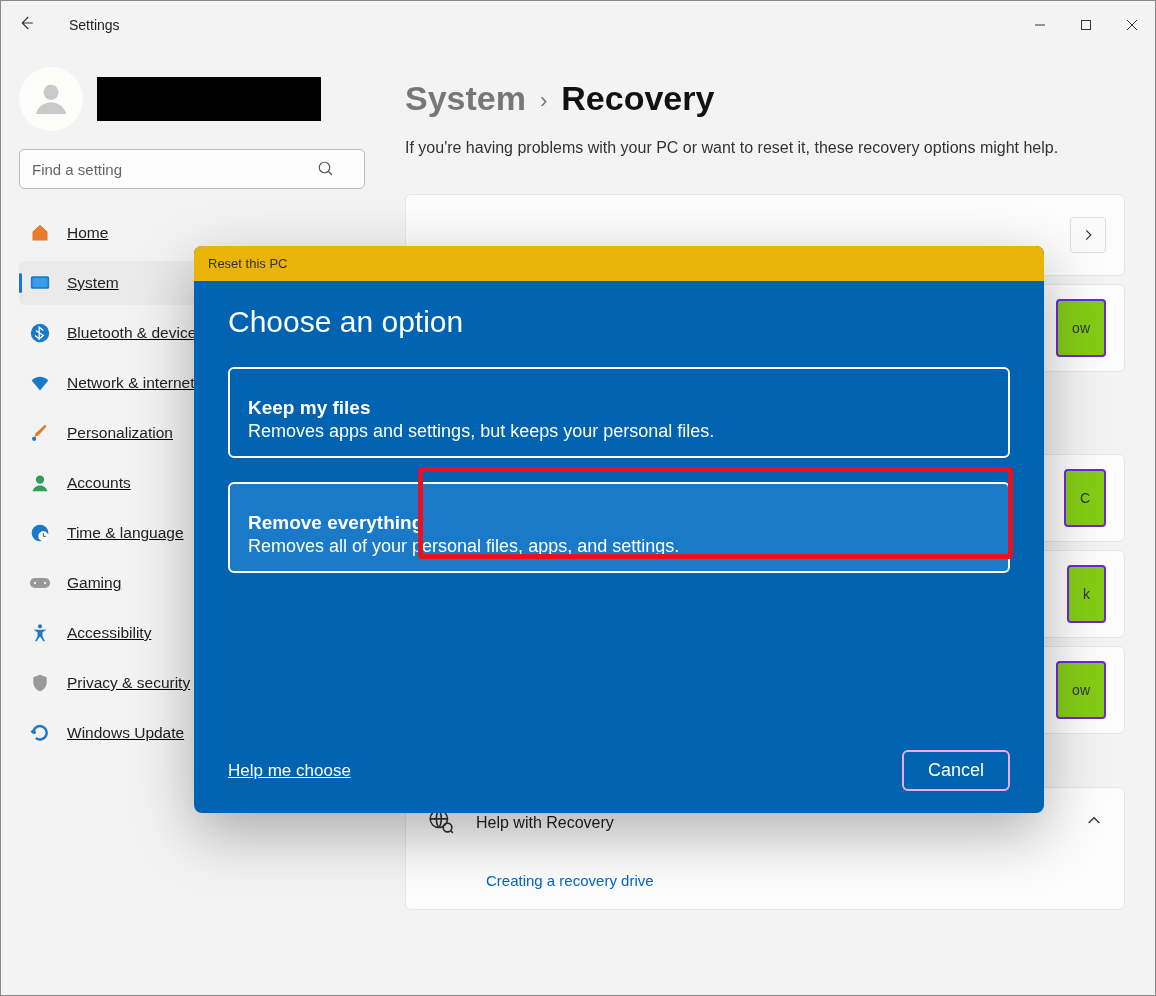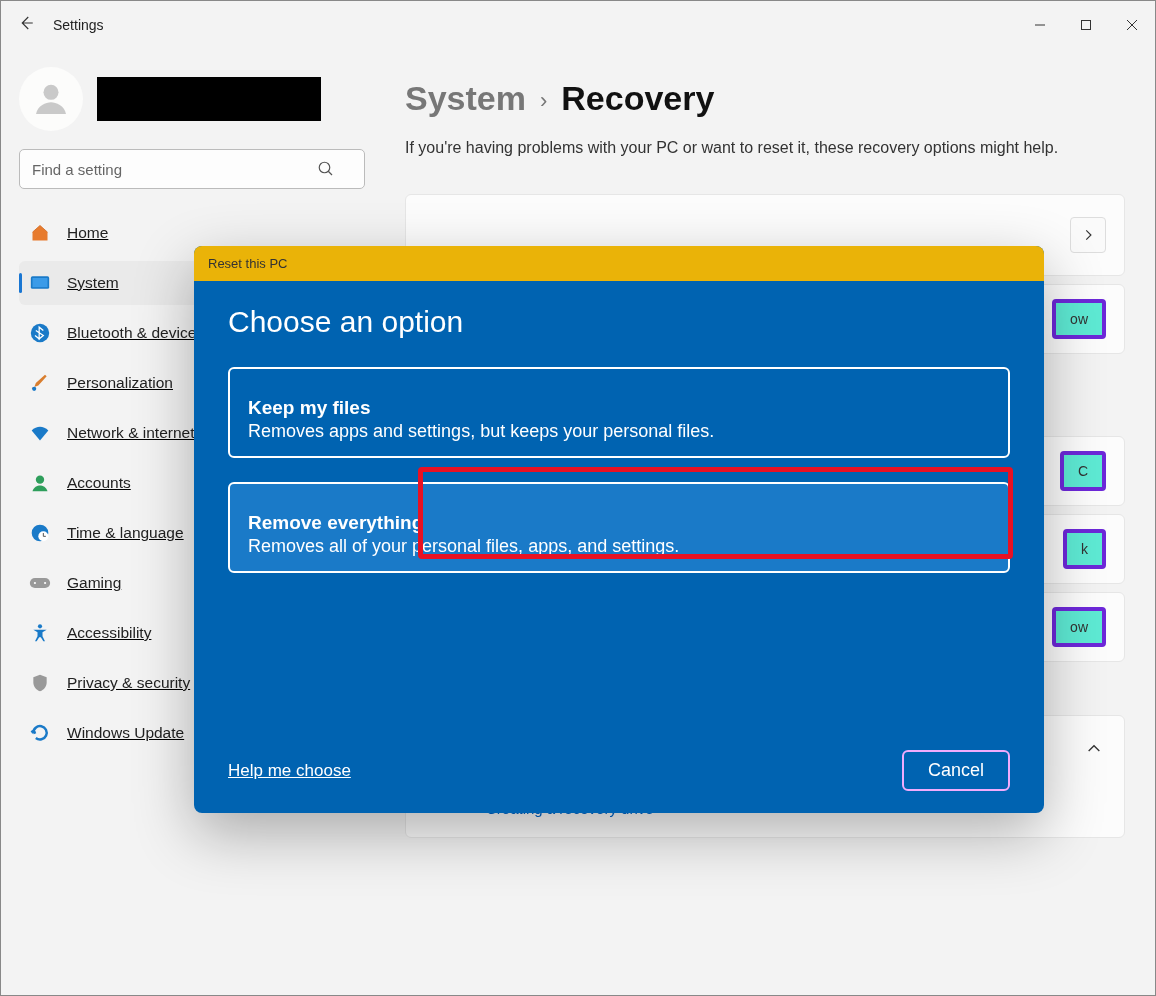--- a/index.html
+++ b/index.html
@@ -13,21 +13,21 @@
     border: 1px solid #888;
   }
   
   .titlebar {
     height: 48px;
     display: flex;
     align-items: center;
     justify-content: space-between;
     padding: 0 0 0 16px;
   }
-  .titlebar-left { display: flex; align-items: center; gap: 18px; }
+  .titlebar-left { display: flex; align-items: center; gap: 34px; }
   .titlebar-right { display: flex; }
   .win-btn { width: 46px; height: 32px; display:flex; align-items:center; justify-content:center; color:#333; }
   .win-btn svg { display:block; }
   .app-title { font-size: 14px; color: #222; }
 
   
   .shell { display: flex; height: calc(100% - 48px); }
   .sidebar {
     width: 370px;
     padding: 12px 10px 2px 18px;
@@ -88,21 +88,21 @@
     background:#fcfcfc; border:1px solid #e6e6e6; border-radius:6px;
     padding: 14px 18px; display:flex; align-items:center; justify-content:space-between;
     margin-bottom: 8px;
   }
   .card-top { height:82px; }
   .chevron-btn {
     width:36px; height:36px; display:flex; align-items:center; justify-content:center;
     border:1px solid #ddd; border-radius:4px; background:#fafafa; color:#333;
   }
   .pill-btn {
-    padding:8px 14px; border:4px solid #6d28d9; border-radius:4px; background:#5eead4;
+    padding:19px 14px; border:2px solid #6d28d9; border-radius:4px; background:#84cc16;
     font-size:14px; color:#333;
   }
   .spacer { height: 74px; }
   .section-header { font-size: 15px; font-weight:600; color:#222; margin: 22px 0 14px; }
 
   .support-card {
     background:#fcfcfc; border:1px solid #e6e6e6; border-radius:6px;
     padding: 20px 22px;
   }
   .support-head { display:flex; align-items:center; justify-content:space-between; }
@@ -221,34 +221,34 @@
         <span class="nav-icon">
             <svg width="20" height="20" viewBox="0 0 24 24">
               <circle cx="12" cy="12" r="11" fill="#1a7ac8"></circle>
               <path d="M11 5v14l5-4-9-6m9-0l-5-4v14l-5-4" stroke="#fff" stroke-width="1.5" fill="none"></path>
             </svg>
           </span>
         <span>Bluetooth &amp; devices</span>
       </li>
       <li class="nav-item">
         <span class="nav-icon">
+            <svg width="20" height="20" viewBox="0 0 24 24" fill="#1a7ac8">
+              <path d="M2 9c6-6 14-6 20 0l-10 12z"></path>
+            </svg>
+          </span>
+        <span>Network &amp; internet</span>
+      </li>
+      <li class="nav-item">
+        <span class="nav-icon">
             <svg width="20" height="20" viewBox="0 0 24 24">
               <path d="M4 20l3-8 11-10 2 2-10 11-8 3z" fill="#d97e2e"></path>
               <circle cx="5" cy="19" r="2.5" fill="#1a7ac8"></circle>
             </svg>
           </span>
         <span>Personalization</span>
-      </li>
-      <li class="nav-item">
-        <span class="nav-icon">
-            <svg width="20" height="20" viewBox="0 0 24 24" fill="#1a7ac8">
-              <path d="M2 9c6-6 14-6 20 0l-10 12z"></path>
-            </svg>
-          </span>
-        <span>Network &amp; internet</span>
       </li>
       <li class="nav-item">
         <span class="nav-icon">
             <svg width="20" height="20" viewBox="0 0 24 24" fill="#2e9e5b">
               <circle cx="12" cy="8" r="5"></circle>
               <path d="M3 22c1-5 6-7 9-7s8 2 9 7z"></path>
             </svg>
           </span>
         <span>Accounts</span>
       </li>

